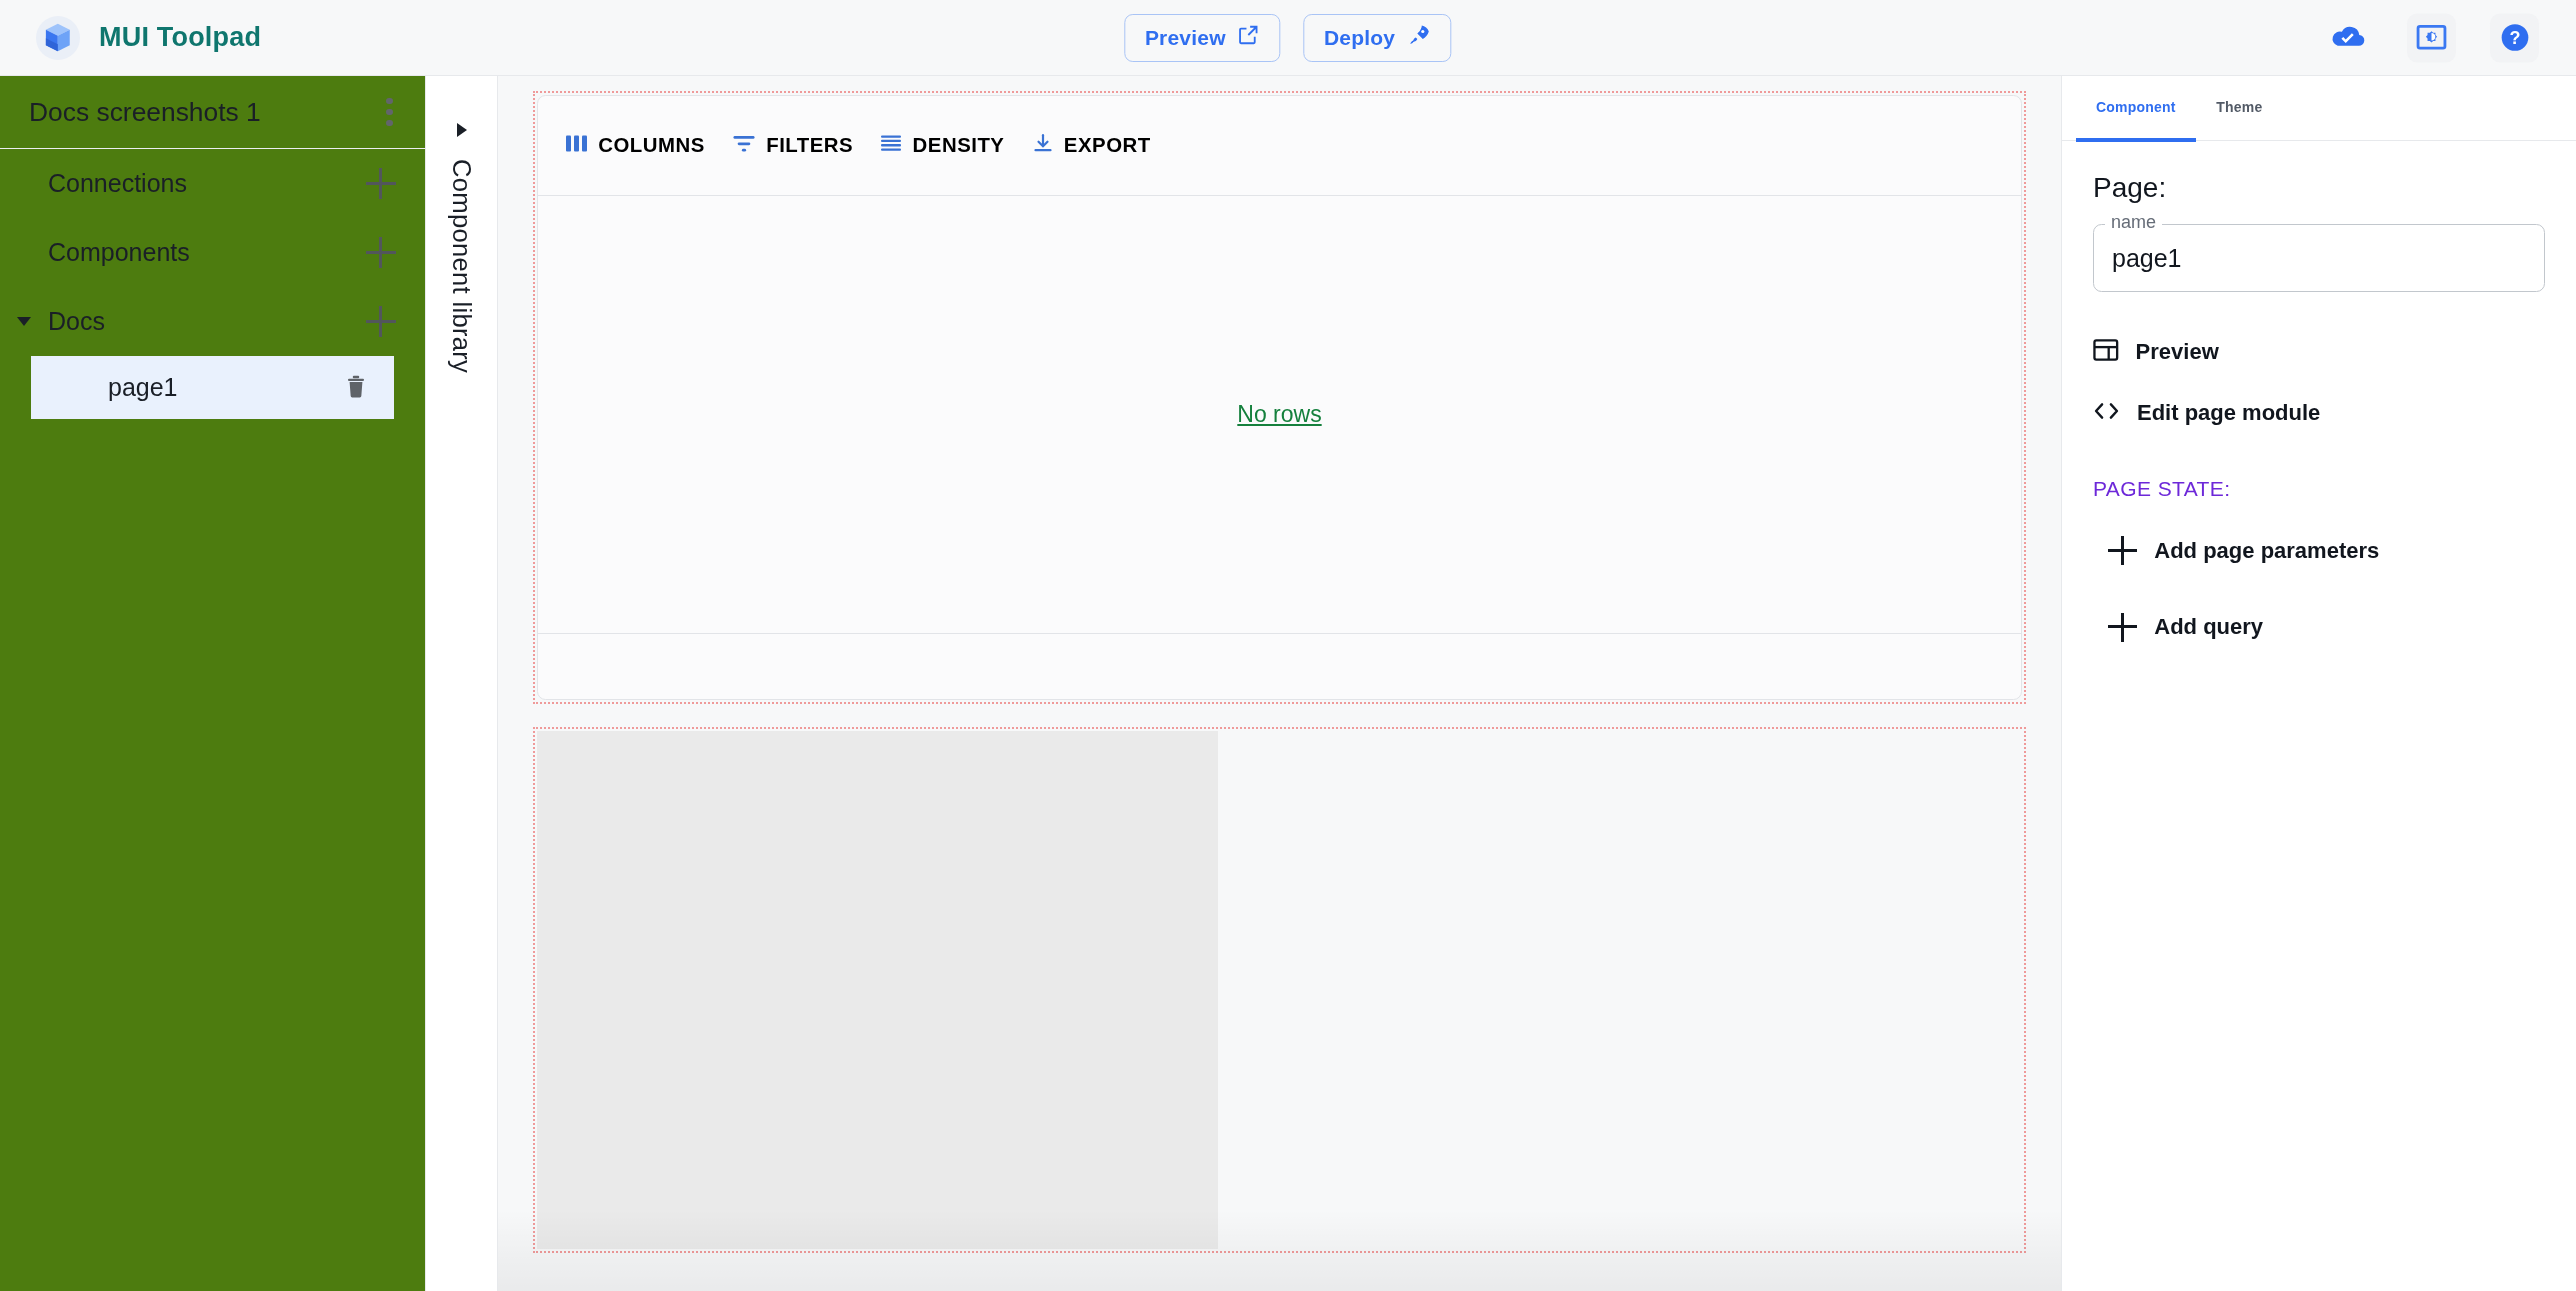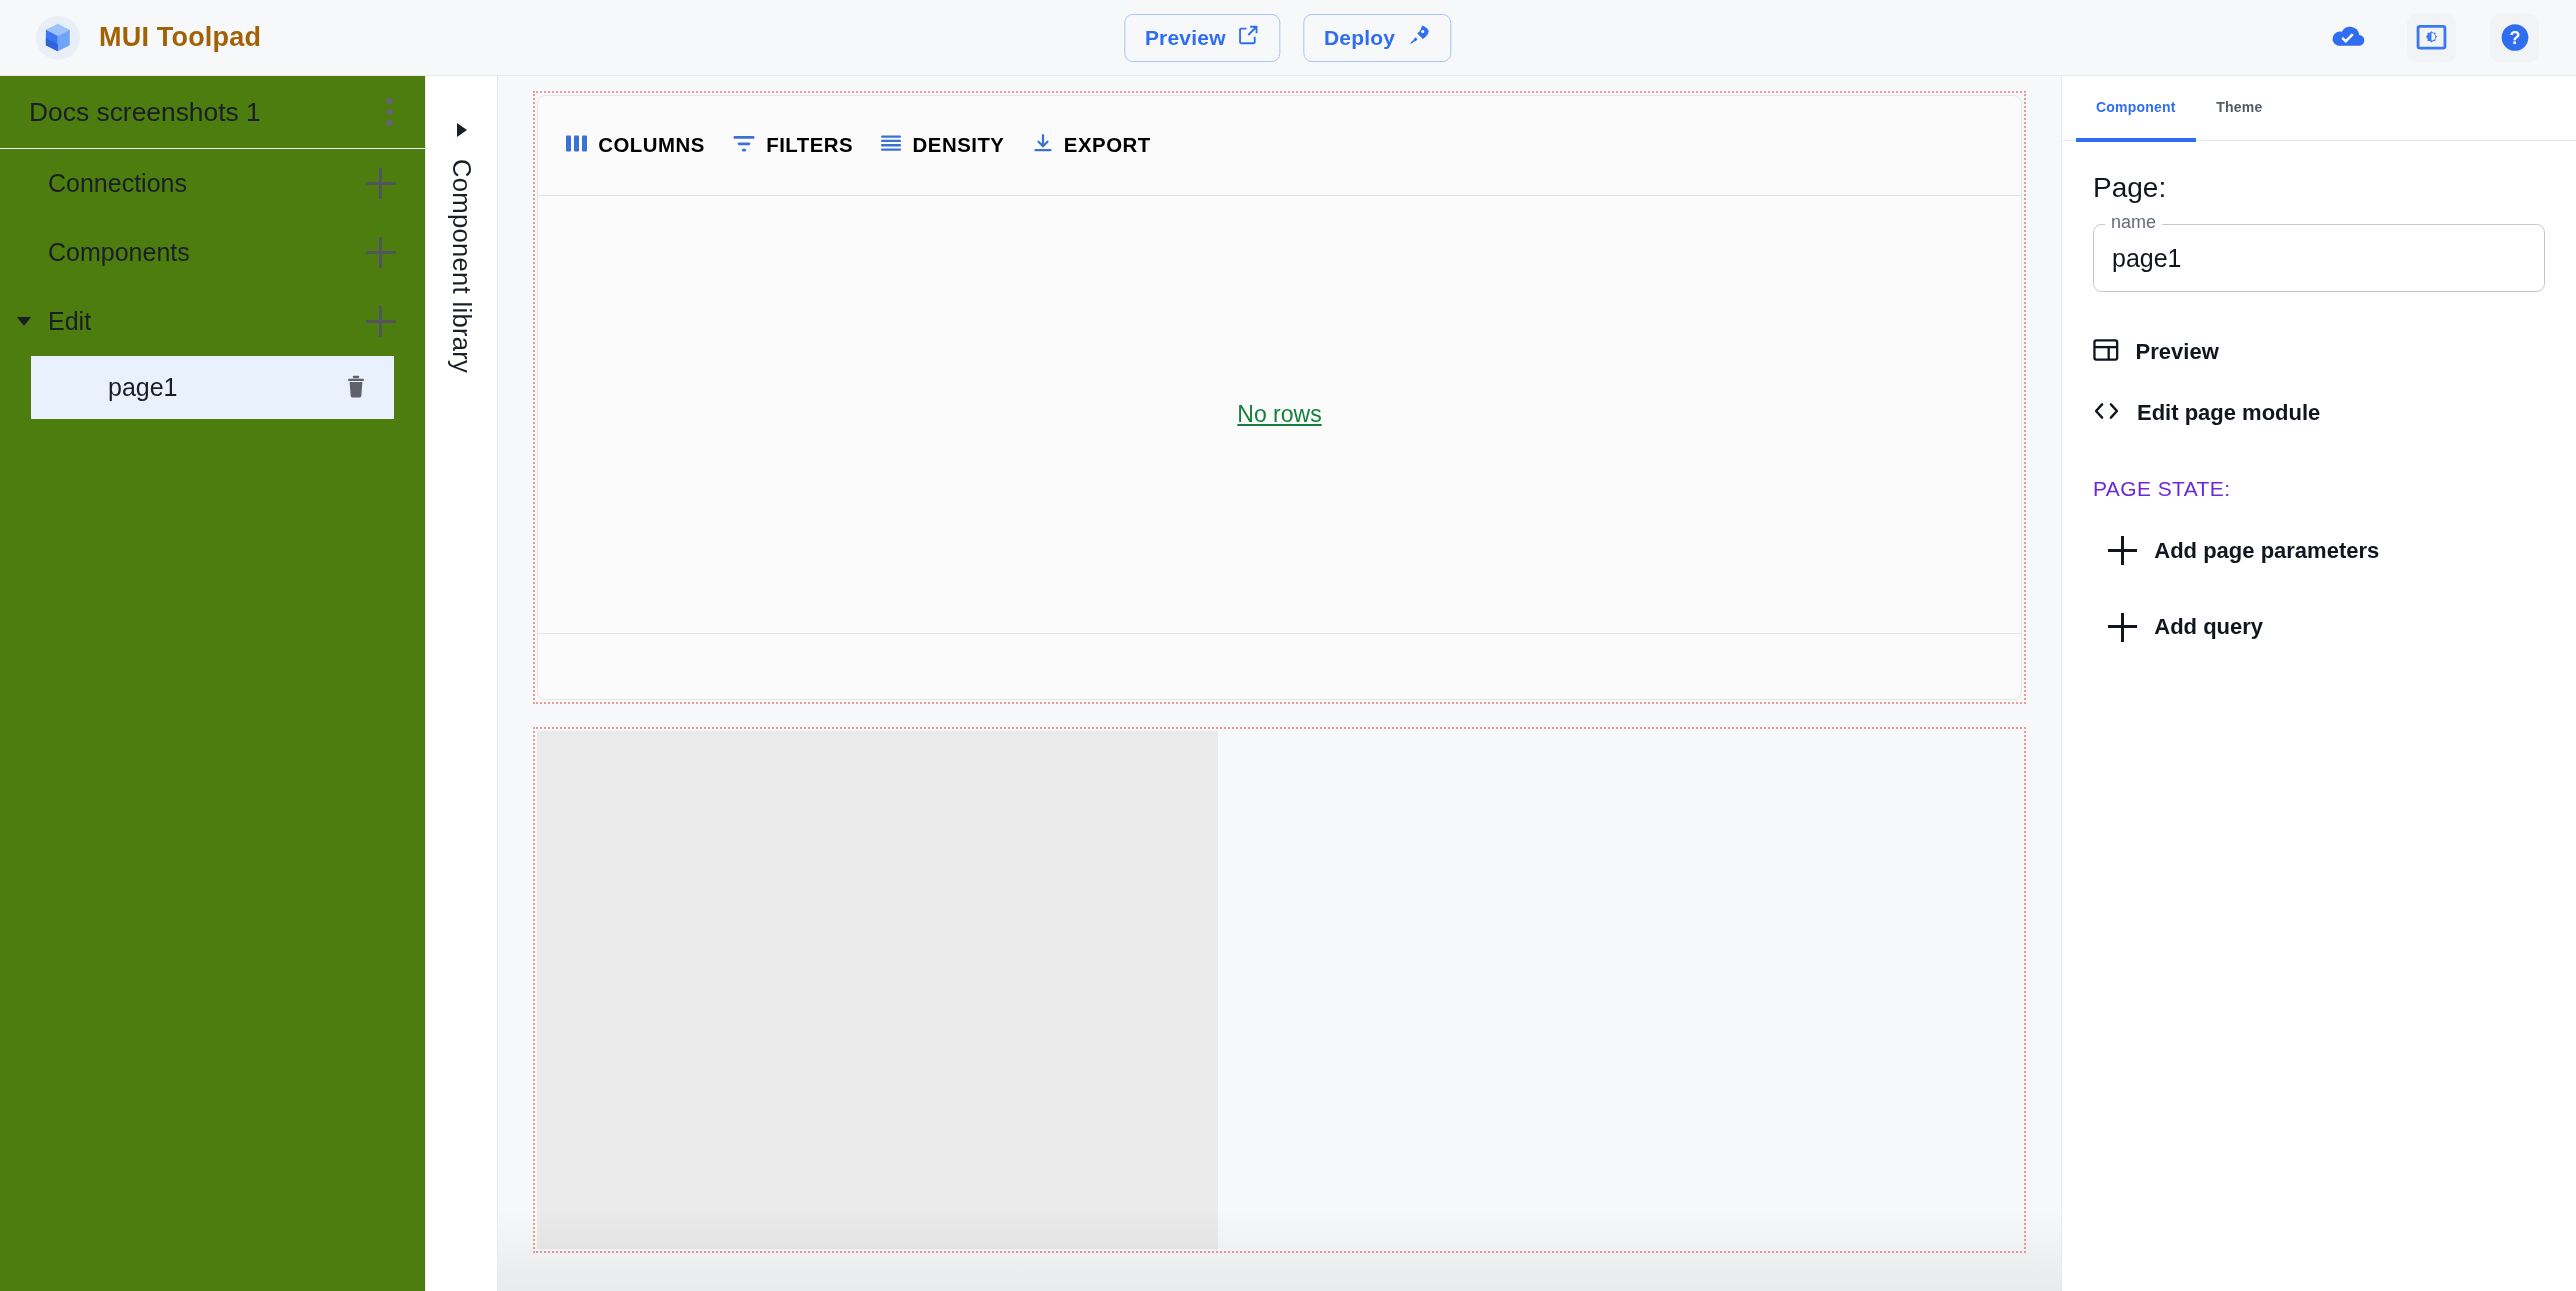--- a/index.html
+++ b/index.html
@@ -23,21 +23,21 @@
     display: flex; align-items: center;
     position: relative;
   }
   .brand { display: flex; align-items: center; gap: 19px; padding-left: 36px; }
   .brand-logo {
     width: 44px; height: 44px; border-radius: 50%;
     background: #eaeff7;
     display: flex; align-items: center; justify-content: center;
   }
   .brand-title {
-    color: #a16207; font-size: 27px; font-weight: bold;
+    color: #0f766e; font-size: 27px; font-weight: bold;
     letter-spacing: 0.2px;
   }
   .header-center {
     position: absolute; left: 50%; top: 50%;
     transform: translate(-50%, -50%);
     display: flex; gap: 23px;
   }
   .btn-outline {
     height: 48px; padding: 0 19.6px;
     border: 1.7px solid #a9c4f6; border-radius: 8.5px;
@@ -334,21 +334,21 @@
       <div class="nav-row">
         <span class="nav-caret"></span>
         <span class="nav-label">Components</span>
         <span class="plus-btn"></span>
       </div>
 
       <div class="nav-row">
         <span class="nav-caret">
             <span class="caret-down"></span>
           </span>
-        <span class="nav-label">Edit</span>
+        <span class="nav-label">Docs</span>
         <span class="plus-btn"></span>
       </div>
 
       <div class="page-item">
         <span class="page-item-label">page1</span>
         <span>
           <svg width="24" height="25.6" viewBox="0 0 22 24" fill="#5f6368">
             <rect x="3.5" y="5.4" width="15" height="2.2" rx="1"></rect>
             <rect x="8" y="2.6" width="6" height="2.4" rx="1"></rect>
             <path d="M5 8.4h12l-1 13.2a1.4 1.4 0 0 1-1.4 1.3H7.4A1.4 1.4 0 0 1 6 21.6z"></path>

